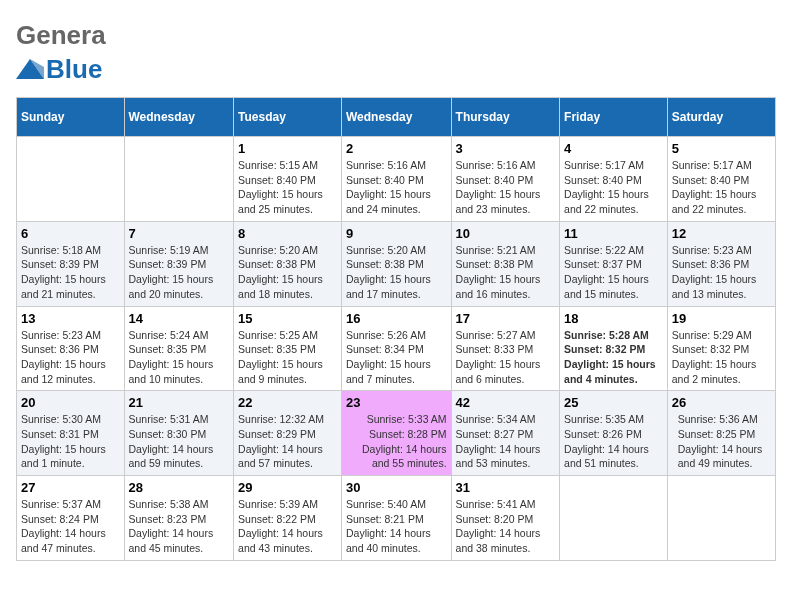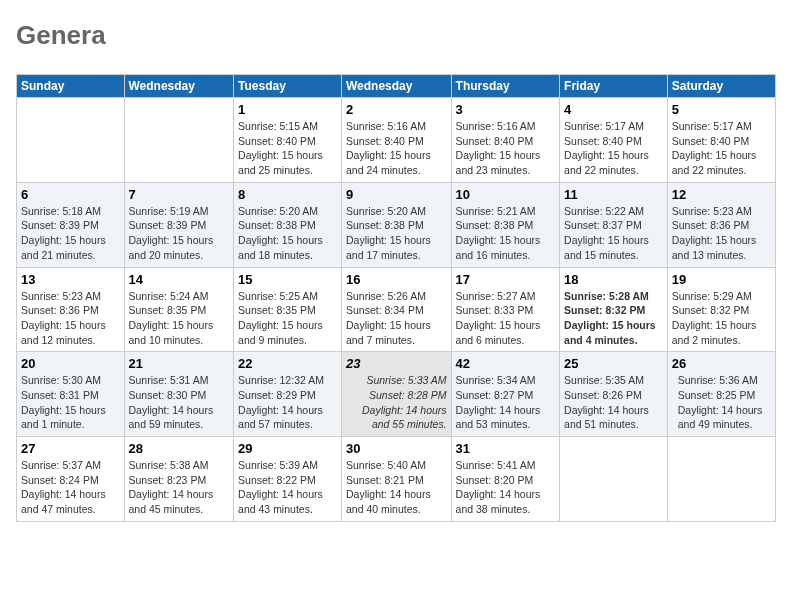--- a/index.html
+++ b/index.html
@@ -42,21 +42,21 @@
       color: #555;
     }
     .calendar {
       width: 100%;
       border-collapse: collapse;
       font-size: 11px;
     }
     .calendar th {
       background: #1a6ab1;
       color: #fff;
-      padding: 4px 4px;
+      padding: 12px 4px;
       text-align: left;
       font-size: 12px;
       font-weight: bold;
       border: 1px solid #ccc;
     }
     .calendar td {
       border: 1px solid #ccc;
       vertical-align: top;
       padding: 4px;
       width: 113px;
@@ -89,20 +89,28 @@
 
 <div class="header">
   <div class="logo">
     <div class="logo-text">
       <span>
         <svg width="90" height="40" viewBox="0 0 90 40">
 
           <text x="0" y="28" font-size="26" font-family="Arial" font-weight="bold" fill="#666">General</text>
         </svg>
       </span>
+    </div>
+    <div style="display:flex;align-items:center;margin-top:-8px;">
+
+      <svg width="28" height="22" viewBox="0 0 28 22" style="margin-right:2px;">
+        <polygon points="0,20 14,0 28,20" fill="#1a6ab1"></polygon>
+        <polygon points="14,0 28,20 28,8" fill="#1a6ab1" opacity="0.6"></polygon>
+      </svg>
+      <span style="font-size:26px;font-weight:bold;color:#1a6ab1;">Blue</span>
     </div>
   </div>
   <div class="title-block">
     <div class="month-title"></div>
     <div class="location-title"></div>
   </div>
 </div>
 
 <table class="calendar">
   <thead>
@@ -273,21 +281,21 @@
 Daylight: 14 hours
 and 59 minutes.</div>
         </td>
         <td style="background: rgb(240, 244, 248);">
           <span class="day-number">22</span>
           <div class="day-info" style="white-space: pre-line;">Sunrise: 12:32 AM
 Sunset: 8:29 PM
 Daylight: 14 hours
 and 57 minutes.</div>
         </td>
-        <td style="background: #e5e5e5; font-style: italic;">
+        <td style="background: #f0abfc;">
           <span class="day-number">23</span>
           <div class="day-info" style="white-space: pre-line; text-align: right;">Sunrise: 5:33 AM
 Sunset: 8:28 PM
 Daylight: 14 hours
 and 55 minutes.</div>
         </td>
         <td style="background: rgb(240, 244, 248);">
           <span class="day-number">42</span>
           <div class="day-info" style="white-space: pre-line;">Sunrise: 5:34 AM
 Sunset: 8:27 PM

